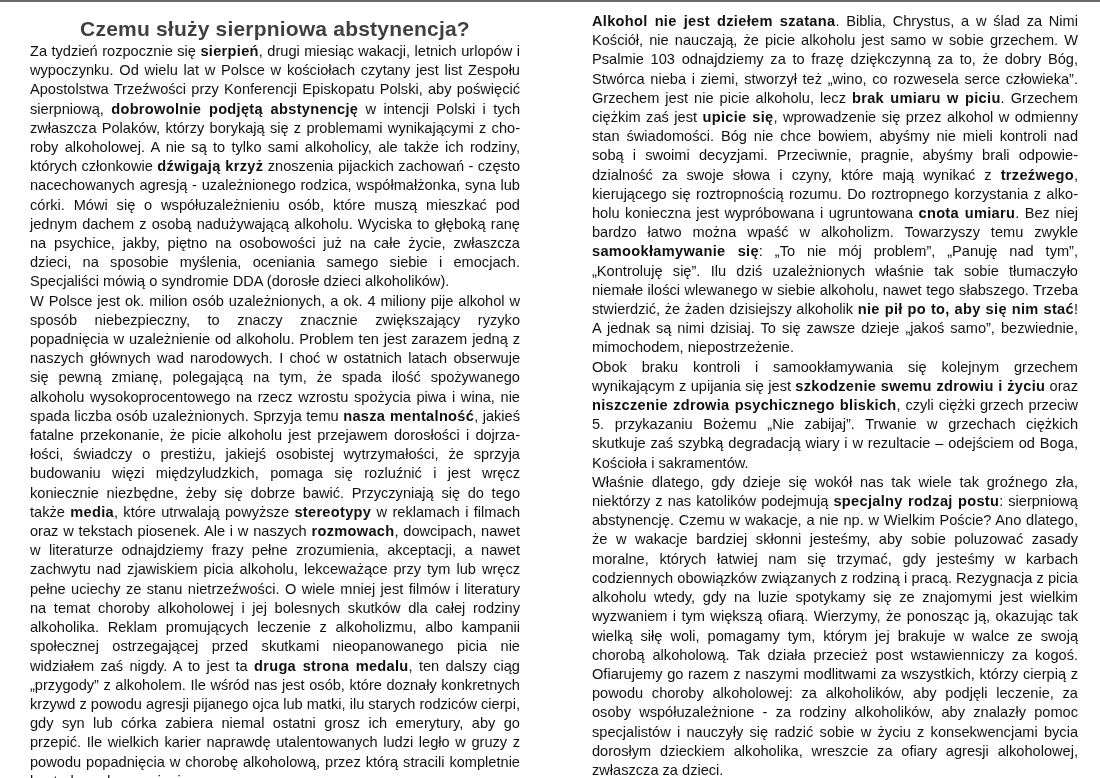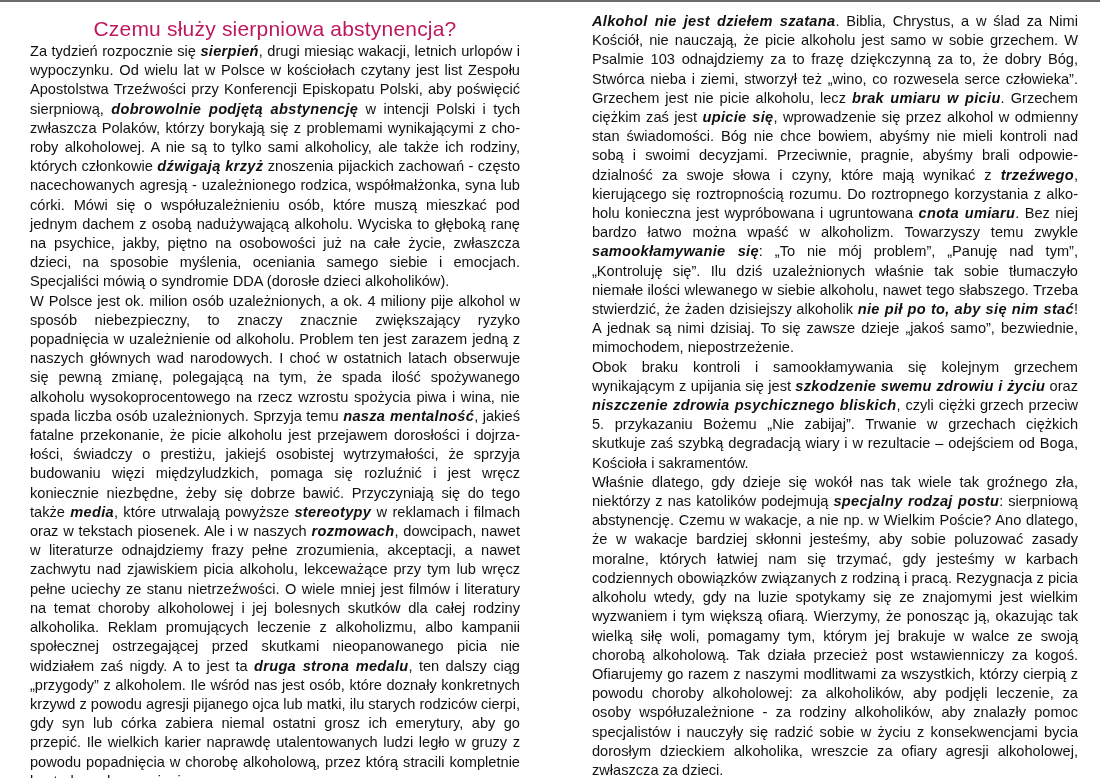--- a/index.html
+++ b/index.html
@@ -6,28 +6,28 @@
   body {
     width:1100px; height:778px; background:#ffffff; overflow:hidden;
     position:relative;
     font-family:"Liberation Sans", sans-serif; color:#111;
   }
   .top-border { position:absolute; left:0; top:0; width:1100px; height:2px; background:#6b6b6b; }
   .col { position:absolute; top:0; }
   .col-left { left:30px; width:490px; }
   .col-right { left:592px; width:486px; top:12px; }
   .title {
-    font-weight:normal; font-size:21px; text-align:center; margin:16px 0 0 0;
-    line-height:26px; color:#be185d; letter-spacing:0.2px;
+    font-weight:bold; font-size:21px; text-align:center; margin:16px 0 0 0;
+    line-height:26px; color:#404040; letter-spacing:0.2px;
   }
   .para {
     font-size:14.6px; line-height:19.2px; text-align:justify; margin:0;
     hyphens:manual;
   }
-  .para b { font-weight:bold; letter-spacing:0.3px;font-style:italic; }
+  .para b { font-weight:bold; letter-spacing:0.3px; }
   .col-left .para:first-of-type { margin-top:0px; }
 </style>
 </head>
 <body>
 
 <div class="top-border"></div>
 
 <div class="col col-left">
   <h1 class="title">Czemu służy sierpniowa abstynencja?</h1>
   <div>

